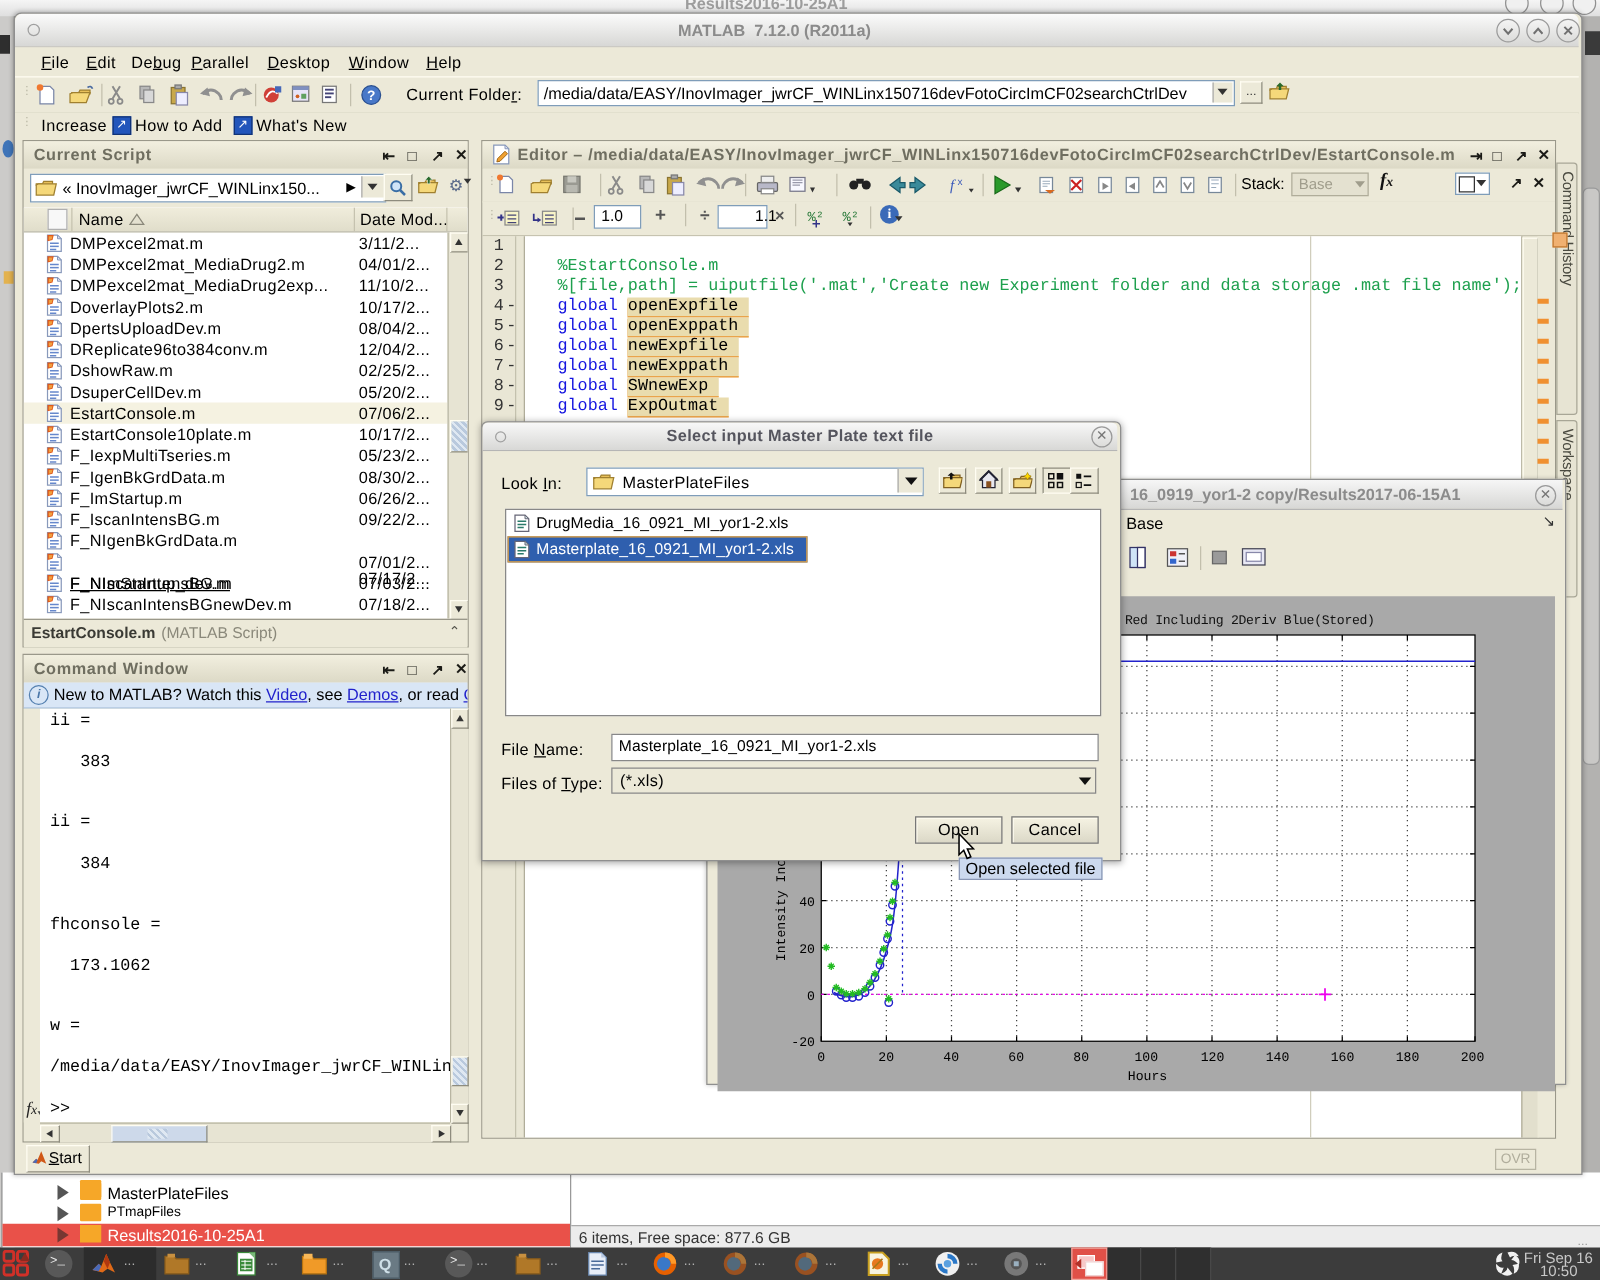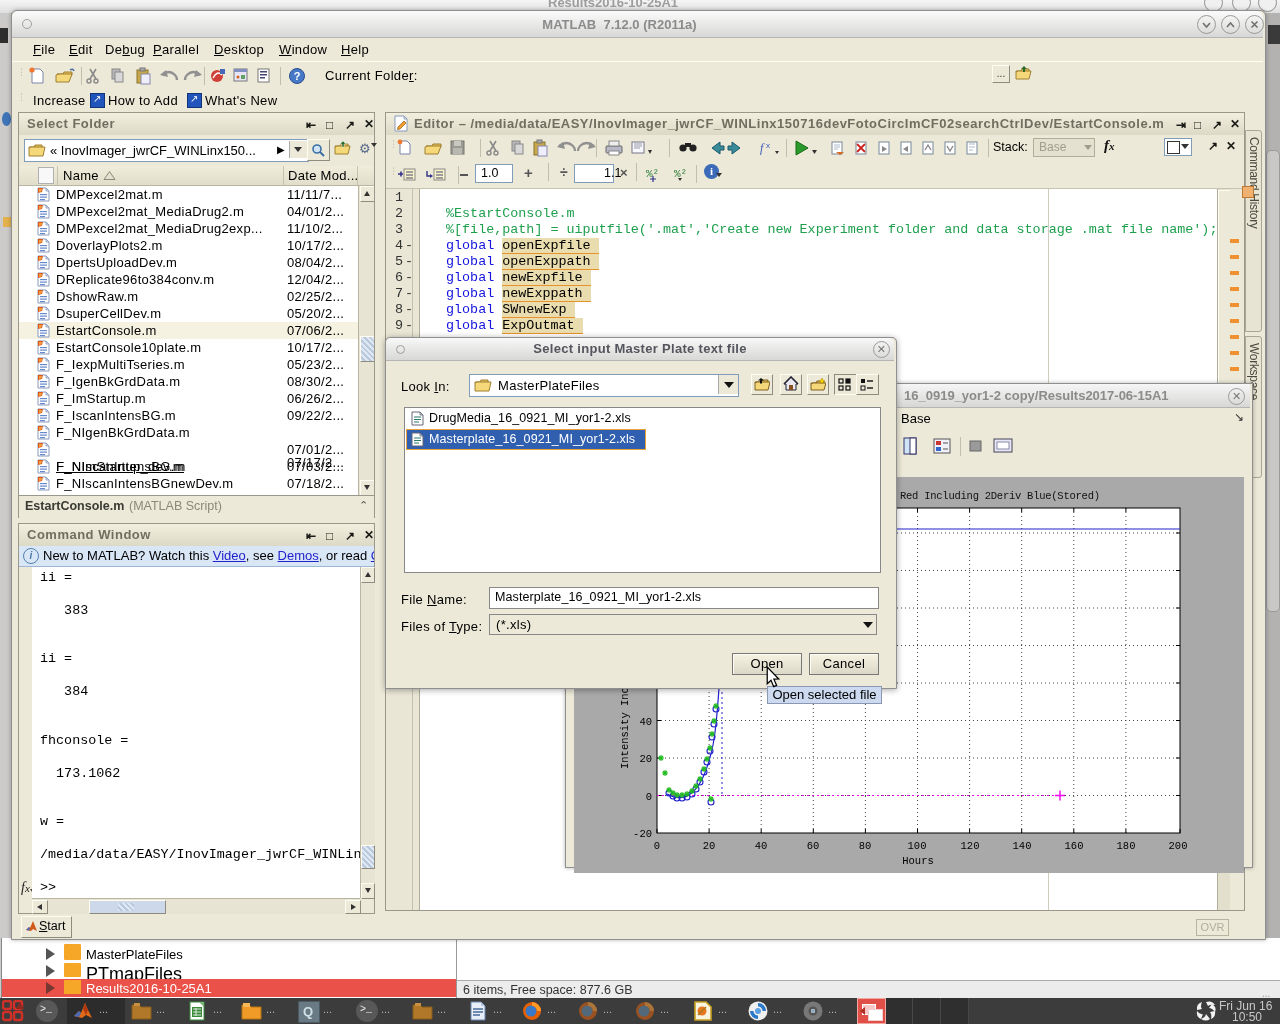--- a/index.html
+++ b/index.html
@@ -35,21 +35,21 @@
 <div class="ab" style="left:456px;top:938px;width:1px;height:60px;background:#999;"></div>
 <div class="ab" style="left:457px;top:980px;width:823px;height:18px;background:#ececec;border-top:1px solid #aaa;"></div>
 <div class="ab" style="left:463px;top:983px;font-size:12.5px;color:#333;">6 items, Free space: 877.6 GB</div>
 <div class="ab" style="left:1262px;top:988px;font-size:10px;color:#999;">...</div>
 
 <div class="ab" style="left:46px;top:948px;width:0;height:0;border-left:9px solid #555;border-top:6px solid transparent;border-bottom:6px solid transparent;"></div>
 <div class="ab" style="left:64px;top:946px;width:17px;height:14px;background:#f6a728;border-radius:1px;box-shadow:0 -2px 0 0 #f6a728;"></div>
 <div class="ab" style="left:86px;top:947px;font-size:13px;color:#000;">MasterPlateFiles</div>
 <div class="ab" style="left:46px;top:965px;width:0;height:0;border-left:9px solid #555;border-top:6px solid transparent;border-bottom:6px solid transparent;"></div>
 <div class="ab" style="left:64px;top:963px;width:17px;height:14px;background:#f6a728;border-radius:1px;"></div>
-<div class="ab" style="left:86px;top:964px;font-size:18px;color:#000;text-align:right;">PTmapFiles</div>
+<div class="ab" style="left:86px;top:964px;font-size:11px;color:#000;text-align:right;">PTmapFiles</div>
 <div class="ab" style="left:2px;top:979px;width:454px;height:18px;background:#e95149;"></div>
 <div class="ab" style="left:46px;top:982px;width:0;height:0;border-left:9px solid #773732;border-top:6px solid transparent;border-bottom:6px solid transparent;"></div>
 <div class="ab" style="left:64px;top:980px;width:17px;height:14px;background:#f6a728;"></div>
 <div class="ab" style="left:86px;top:981px;font-size:13px;color:#fff;">Results2016-10-25A1</div>
 
 <div class="ab" style="left:11px;top:10px;width:1253px;height:928px;background:#ece9d8;border:1px solid #8f8f8f;border-radius:6px 6px 0 0;box-shadow:0 0 4px rgba(0,0,0,0.3);"></div>
 
 <div class="ab" style="left:12px;top:11px;width:1251px;height:26px;background:linear-gradient(#fbfbfb,#d7d7d5);border-bottom:1px solid #b5b5b5;border-radius:6px 6px 0 0;"></div>
 <div class="ab" style="left:22px;top:19px;width:8px;height:8px;border:1px solid #a0a0a0;border-radius:50%;"></div>
 <div class="ab" style="left:12px;top:17px;width:1215px;text-align:center;color:#8b8b8b;font-weight:bold;font-size:13px;">MATLAB&nbsp; 7.12.0 (R2011a)</div>
@@ -118,20 +118,26 @@
       <rect x="236" y="5" width="7" height="1.5" fill="#447"></rect>
       <rect x="236" y="8" width="7" height="1.5" fill="#447"></rect>
       <rect x="236" y="11" width="5" height="1.5" fill="#447"></rect>
 
 <rect x="256" y="1" width="1" height="18" fill="#c2bfac"></rect>
 
 <circle cx="273" cy="10" r="7.5" fill="#4878c8" stroke="#2a5090"></circle>
       <text x="273" y="14" font-size="11" font-weight="bold" fill="#fff" text-anchor="middle" font-family="Liberation Sans">?</text>
 </svg>
 <span style="position:absolute;left:313px;top:6px;font-size:13px;color:#000;letter-spacing:0.35px;">Current Folde<u>r</u>:</span>
+<span class="field" style="position:absolute;left:418px;top:2px;width:556px;height:19px;font-size:13px;color:#000;line-height:19px;">
+      <span style="position:absolute;left:4px;">/media/data/EASY/InovImager_jwrCF_WINLinx150716devFotoCircImCF02searchCtrlDev</span>
+<span style="position:absolute;right:1px;top:1px;width:15px;height:16px;background:#ece9d8;border-left:1px solid #aaa;">
+        <span style="position:absolute;left:3px;top:5px;width:0;height:0;border-top:5px solid #333;border-left:4px solid transparent;border-right:4px solid transparent;"></span>
+      </span>
+</span>
 <span class="bevout" style="position:absolute;left:980px;top:3px;width:16px;height:16px;font-size:10px;text-align:center;color:#333;line-height:15px;">...</span>
 <svg style="position:absolute;left:1003px;top:3px;" width="18" height="17" viewBox="0 0 18 17">
       <path d="M1,6 h5 l1,-2 h7 v3 h-13 z" fill="#e8c05a" stroke="#a08030"></path>
       <path d="M1,7 l2,-1 h13 l-2,8 h-13 z" fill="#f5d87a" stroke="#a08030"></path>
       <path d="M9,1 l3,3 h-2 v3 h-2 v-3 h-2 z" fill="#2a6a2a"></path>
     </svg>
 </div>
 
 <div class="ab" id="shortcutbar" style="left:12px;top:90px;width:1251px;height:22px;background:#ece9d8;font-size:13px;color:#000;letter-spacing:0.35px;">
 <span style="position:absolute;left:5px;top:2px;color:#b8b5a2;font-size:9px;">⋮</span>
@@ -141,21 +147,21 @@
     </span>
 <span style="position:absolute;left:96px;top:3px;">How to Add</span>
 <span style="position:absolute;left:175px;top:3px;width:13px;height:13px;background:#2255bb;border:1px solid #113377;">
       <span style="position:absolute;left:2px;top:-1px;color:#fff;font-size:10px;">↗</span>
     </span>
 <span style="position:absolute;left:193px;top:3px;">What's New</span>
 </div>
 
 <div class="ab bz" style="left:18px;top:112px;width:357px;height:406px;border:1px solid #9a988a;background:#ece9d8;"></div>
 <div class="ab phead" style="left:19px;top:113px;width:355px;height:22px;">
-    <span style="position:absolute;left:8px;top:3px;">Select Folder</span>
+    <span style="position:absolute;left:8px;top:3px;">Current Script</span>
 <span class="hicon" style="position:absolute;left:287px;top:5px;">⇤</span>
 <span class="hicon" style="position:absolute;left:307px;top:5px;">□</span>
 <span class="hicon" style="position:absolute;left:326px;top:5px;">↗</span>
 <span class="hicon" style="position:absolute;left:345px;top:4px;font-size:12px;">✕</span>
 </div>
 <div class="ab" id="cfaddr" style="left:19px;top:135px;width:355px;height:31px;background:#ece9d8;">
 <span class="field" style="position:absolute;left:5px;top:4px;width:283px;height:21px;">
 <svg style="position:absolute;left:3px;top:3px;" width="18" height="15" viewBox="0 0 18 15">
         <path d="M1,4 h5 l1,-2 h7 v3 h-13 z" fill="#e8c05a" stroke="#a08030"></path>
         <path d="M1,5 l2,-1 h14 l-2,9 h-14 z" fill="#f5d87a" stroke="#a08030"></path>
@@ -200,21 +206,21 @@
         <svg style="position:absolute;left:18px;top:1px;" width="13" height="15" viewBox="0 0 13 15">
           <path d="M1,1 h8 l3,3 v10 h-11 z" fill="#fff" stroke="#8899bb" stroke-width="1"></path>
           <path d="M9,1 l3,3 h-3 z" fill="#dde" stroke="#8899bb" stroke-width="0.8"></path>
           <path d="M1,1 l5,0 l-1,4 l-4,1 z" fill="#e05818"></path>
           <path d="M2,2 l3,0 l-0.6,2.4 l-2.4,0.6 z" fill="#f0a040"></path>
           <rect x="3" y="7" width="7" height="1.2" fill="#6688cc"></rect>
           <rect x="3" y="9.5" width="7" height="1.2" fill="#6688cc"></rect>
           <rect x="3" y="12" width="5" height="1.2" fill="#6688cc"></rect>
         </svg>
         <span style="position:absolute;left:37px;top:1px;">DMPexcel2mat.m</span>
-        <span style="position:absolute;left:268px;top:1px;">11/11/7...</span>
+        <span style="position:absolute;left:268px;top:1px;">3/11/2...</span>
       </div>
 <div style="position:absolute;left:0;top:17px;width:339px;height:17px;">
         <svg style="position:absolute;left:18px;top:1px;" width="13" height="15" viewBox="0 0 13 15">
           <path d="M1,1 h8 l3,3 v10 h-11 z" fill="#fff" stroke="#8899bb" stroke-width="1"></path>
           <path d="M9,1 l3,3 h-3 z" fill="#dde" stroke="#8899bb" stroke-width="0.8"></path>
           <path d="M1,1 l5,0 l-1,4 l-4,1 z" fill="#e05818"></path>
           <path d="M2,2 l3,0 l-0.6,2.4 l-2.4,0.6 z" fill="#f0a040"></path>
           <rect x="3" y="7" width="7" height="1.2" fill="#6688cc"></rect>
           <rect x="3" y="9.5" width="7" height="1.2" fill="#6688cc"></rect>
           <rect x="3" y="12" width="5" height="1.2" fill="#6688cc"></rect>
@@ -989,15 +995,15 @@
 <svg style="position:absolute;left:1196px;top:2px;" width="20" height="21" viewBox="0 0 20 21">
 <g fill="#f2f2f2">
         <path d="M10,2 q6,-2 9,3 q-5,-1 -7,1 z"></path>
         <path d="M16,4 q5,3 3,8 q-3,-4 -6,-4 z"></path>
         <path d="M19,11 q1,6 -4,8 q1,-5 -1,-7 z"></path>
         <path d="M14,19 q-4,3 -9,0 q5,-2 5,-5 z"></path>
         <path d="M5,19 q-5,-2 -4,-8 q3,4 6,3 z"></path>
         <path d="M1,10 q-1,-6 5,-8 q-2,5 0,7 z"></path>
       </g>
 </svg>
-<span style="position:absolute;left:1219px;top:1px;font-size:12px;color:#c8c8c8;">Fri Jun 16</span>
+<span style="position:absolute;left:1219px;top:1px;font-size:12px;color:#c8c8c8;">Fri Sep 16</span>
 <span style="position:absolute;left:1232px;top:12px;font-size:12px;color:#c8c8c8;">10:50</span>
 </div>
 
 </body></html>

